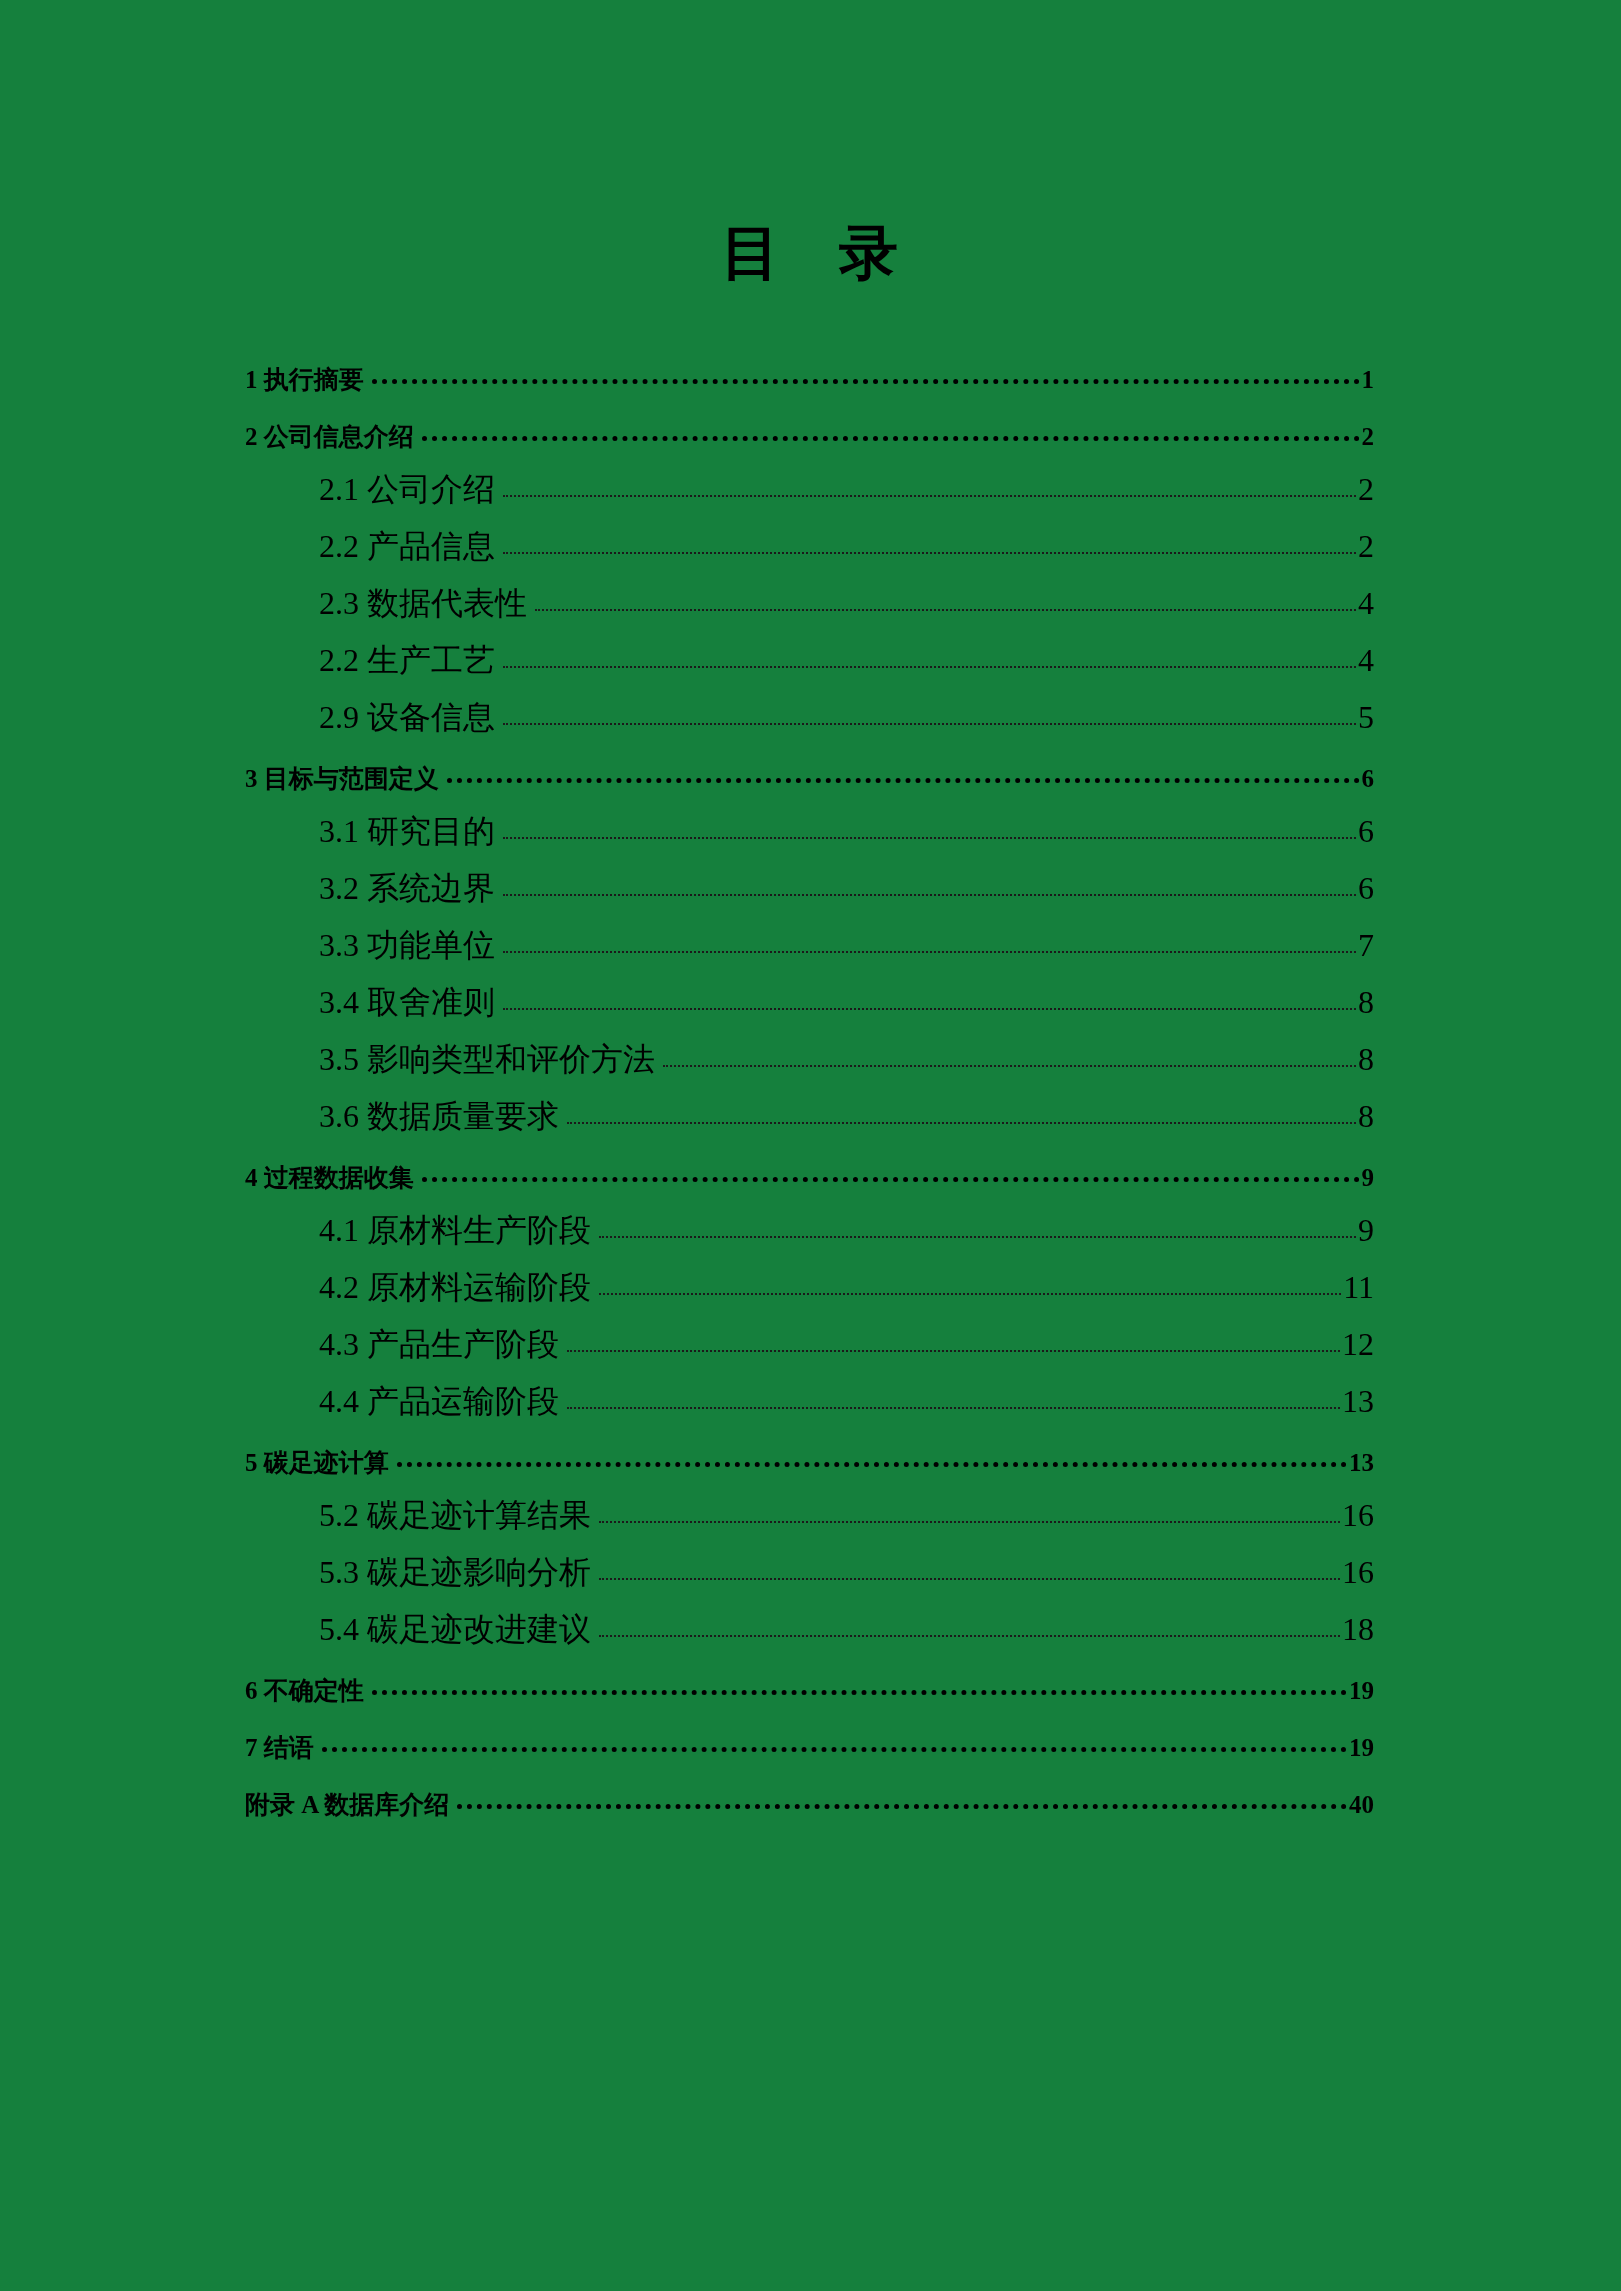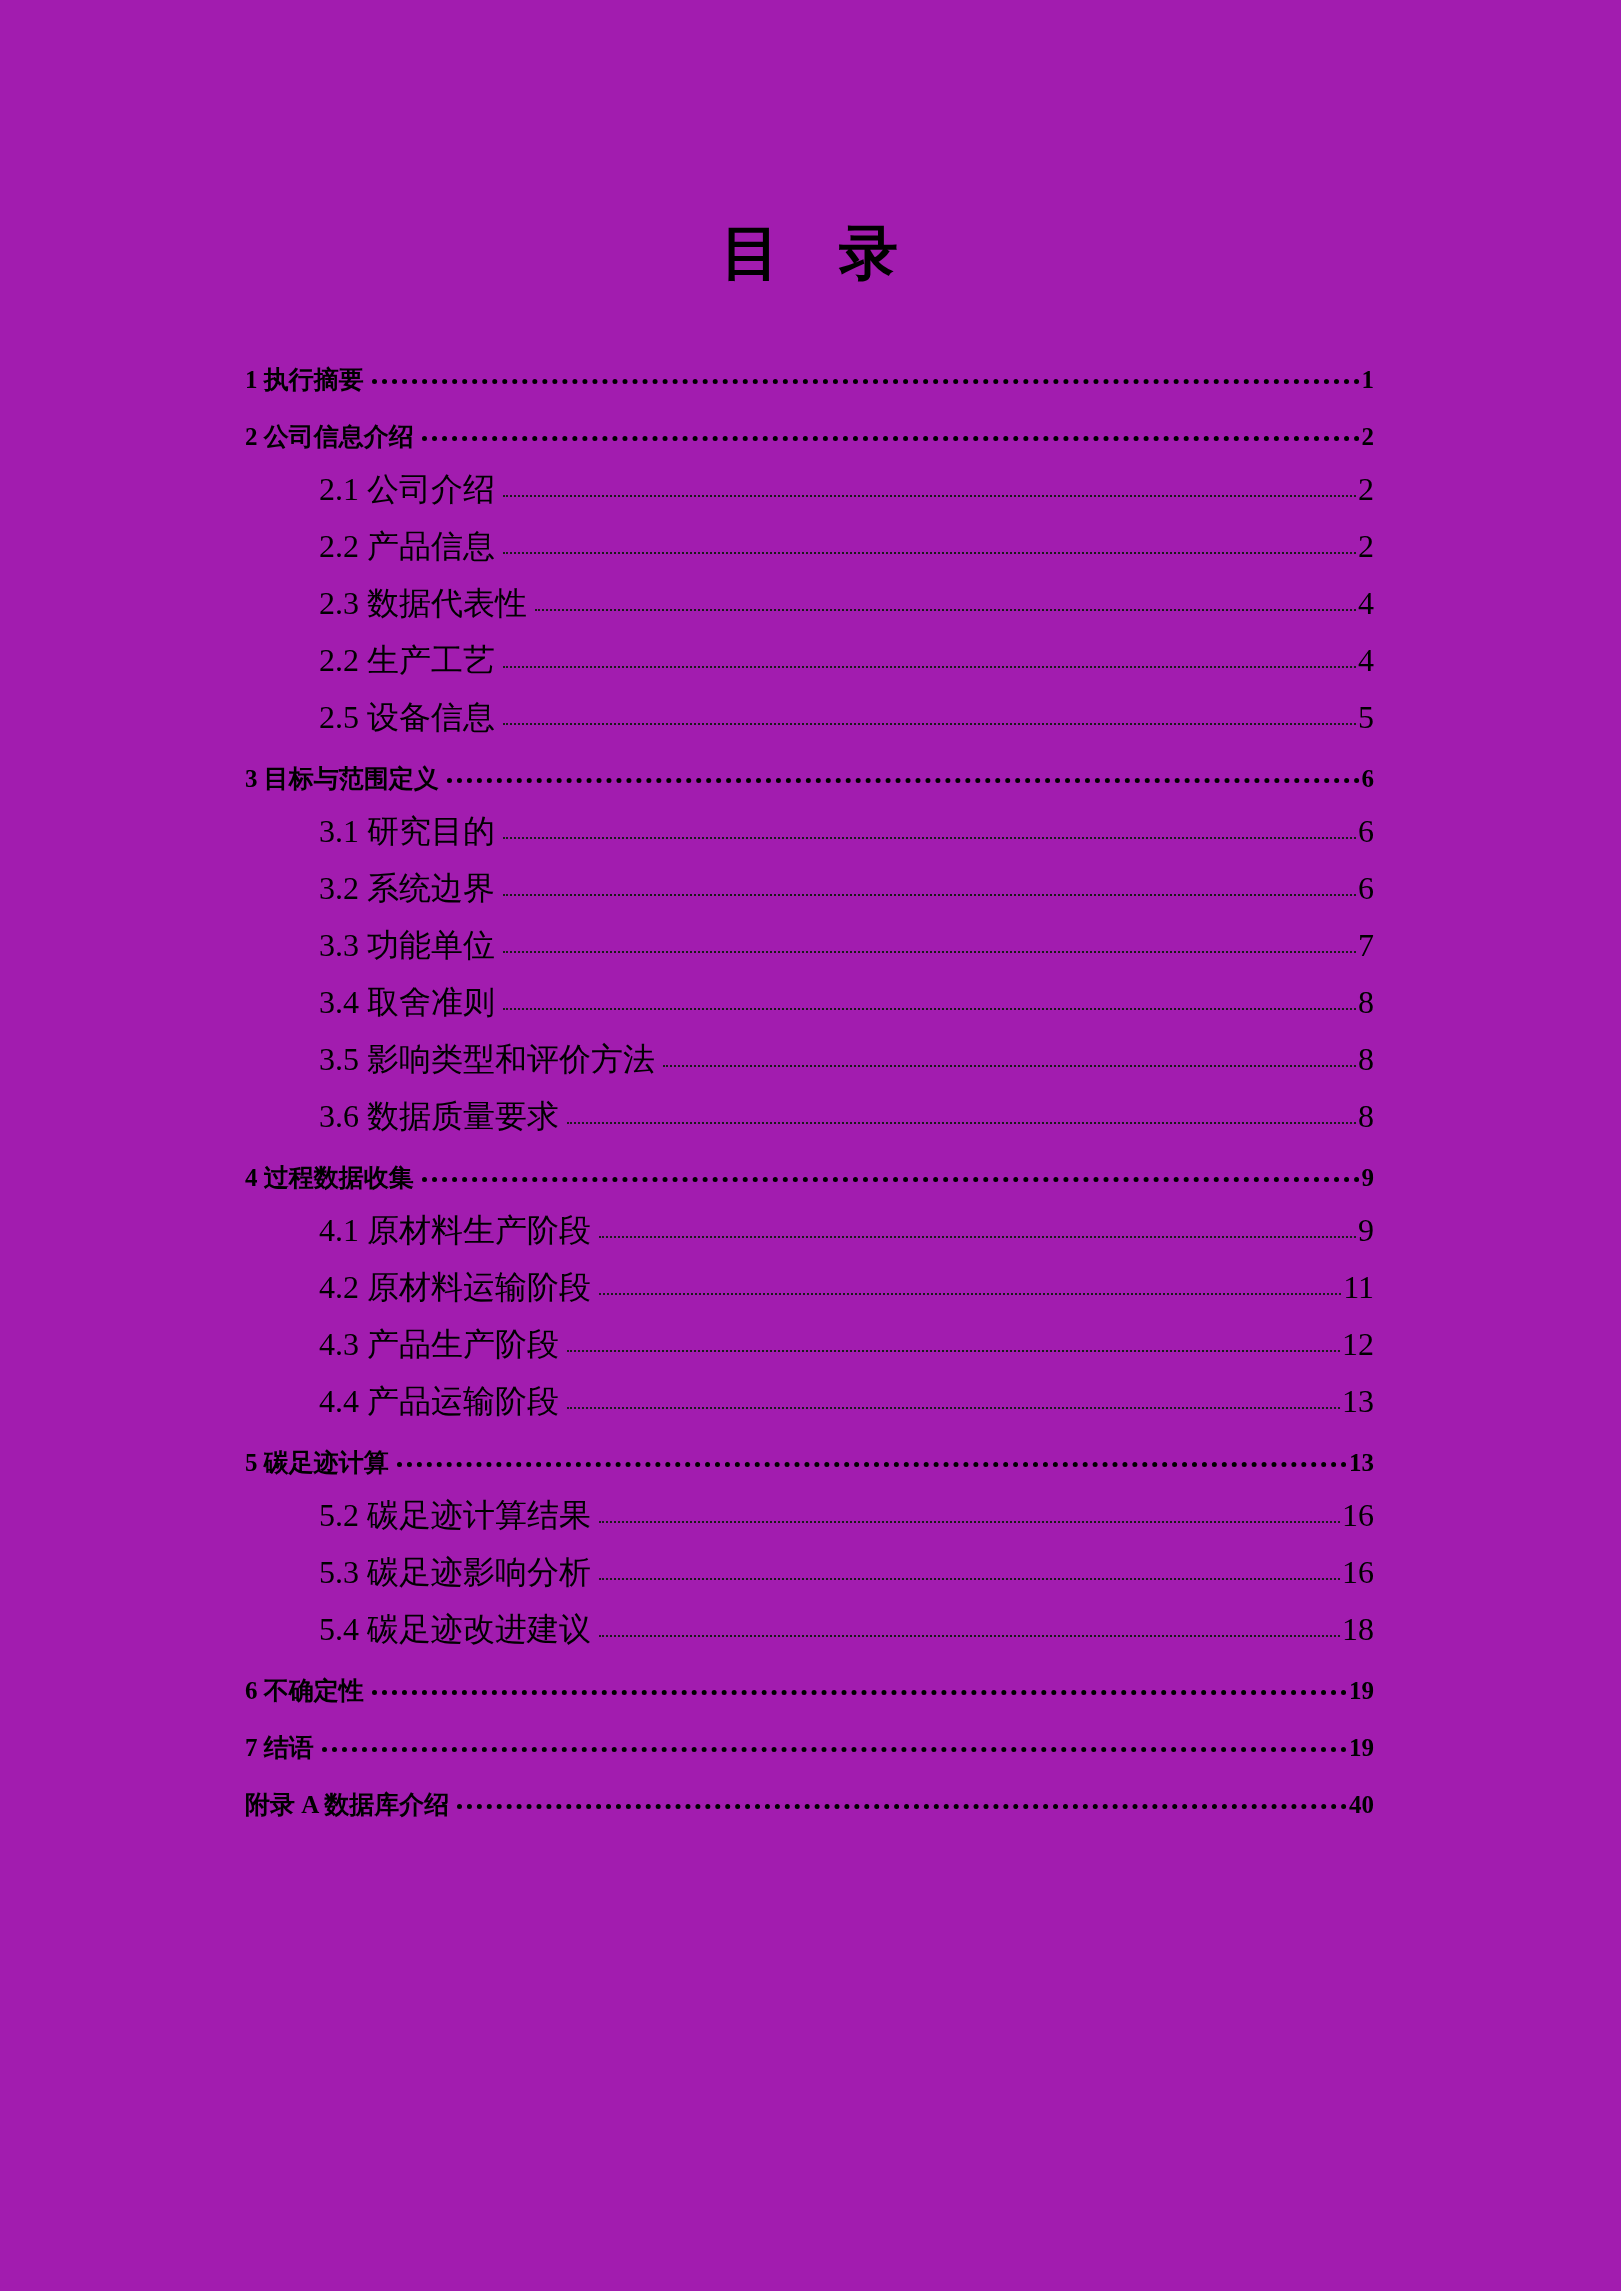--- a/index.html
+++ b/index.html
@@ -1,21 +1,21 @@
 <!DOCTYPE html>
 <html><head>
 <meta charset="utf-8">
 <style>
   * { margin: 0; padding: 0; box-sizing: border-box; }
   html, body { background: #888; }
   .page {
     position: relative;
     width: 1621px;
     height: 2292px;
-    background: #a21caf;
+    background: #15803d;
     margin: 0 auto;
     font-family: "Liberation Serif", "DejaVu Serif", serif;
     color: #000;
     overflow: hidden;
   }
   .content {
     position: absolute;
     left: 245px;
     top: 218px;
     width: 1129px;
@@ -111,21 +111,21 @@
     <span class="toc-page">4</span>
   </div>
 
   <div class="toc-row level-2">
     <span class="toc-label">2.2 生产工艺</span>
     <span class="toc-leader"></span>
     <span class="toc-page">4</span>
   </div>
 
   <div class="toc-row level-2">
-    <span class="toc-label">2.5 设备信息</span>
+    <span class="toc-label">2.9 设备信息</span>
     <span class="toc-leader"></span>
     <span class="toc-page">5</span>
   </div>
 
   <div class="toc-row level-1">
     <span class="toc-label">3 目标与范围定义</span>
     <span class="toc-leader"></span>
     <span class="toc-page">6</span>
   </div>
 

